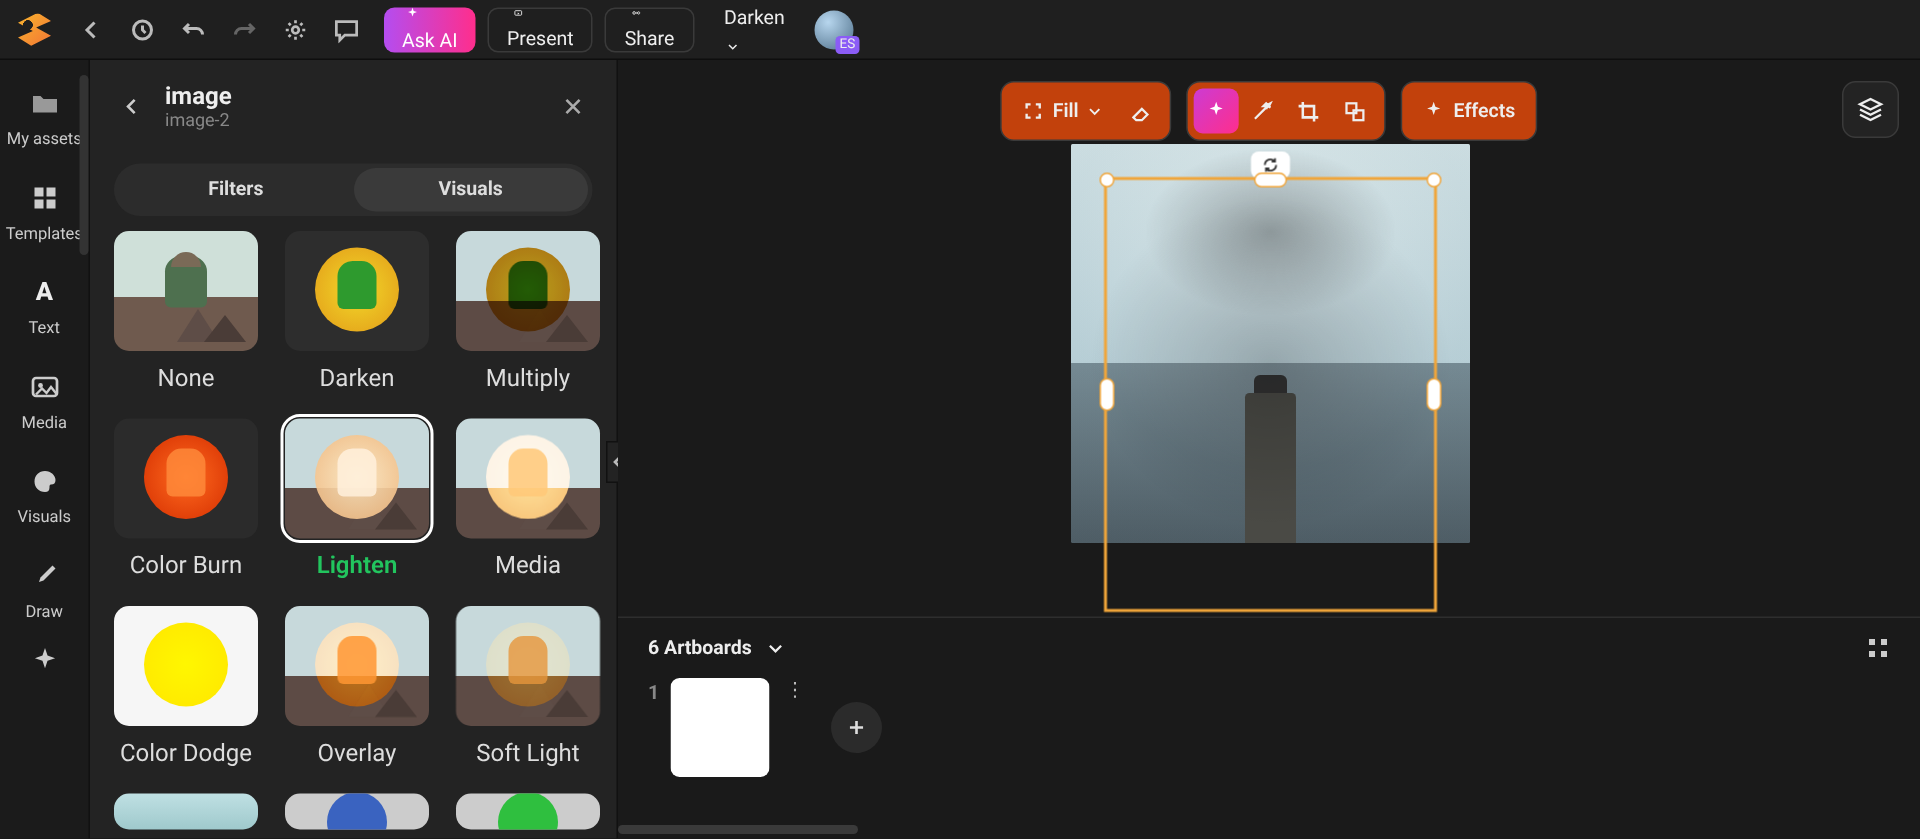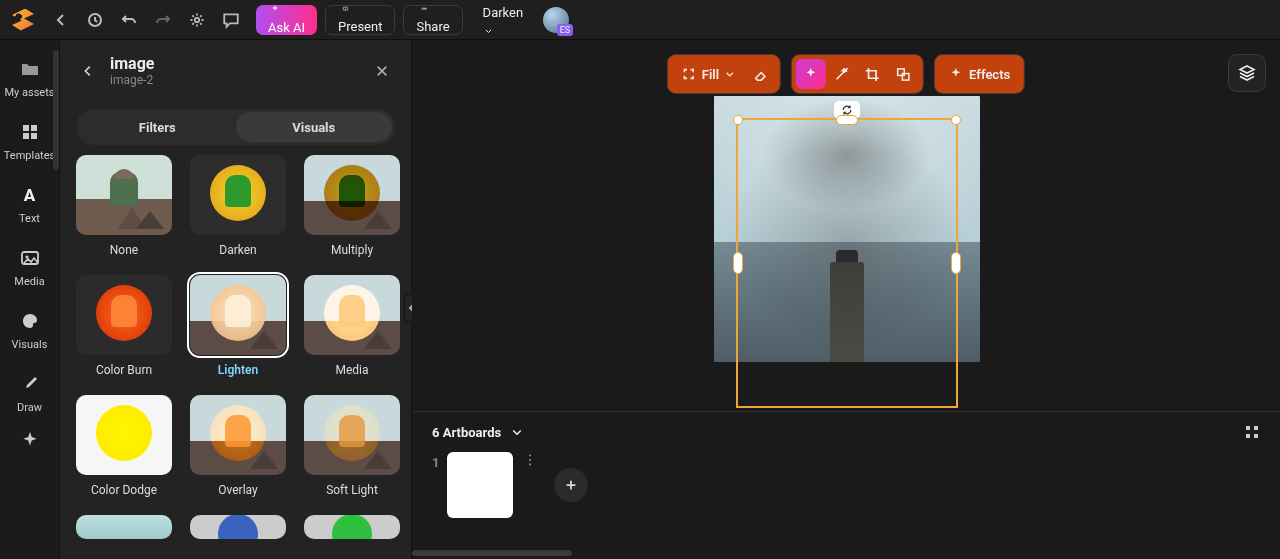--- a/index.html
+++ b/index.html
@@ -69,21 +69,21 @@
   }
   .tab { flex:1; text-align:center; font-weight:700; color:#ddd; height:100%; display:flex;align-items:center;justify-content:center; border-radius:15px; cursor:pointer;}
   .tab.active { background:#3a3a3a; }
   .blend-grid { padding:0 16px 16px; overflow:auto; }
   .blend-row { display:flex; gap:18px; margin-bottom:18px;}
   .blend-card { width:96px; display:flex; flex-direction:column; align-items:center; cursor:pointer;}
   .thumb { width:96px;height:80px;border-radius:10px;position:relative;overflow:hidden;
            background:linear-gradient(#c7d9db 58%, #5d4b45 58%);}
   .thumb.selected { outline:2px solid #fff; outline-offset:1px;}
   .disc { position:absolute; left:50%; top:48%; width:56px;height:56px;border-radius:50%; transform:translate(-50%,-50%);}
-  .blend-label { margin-top:8px; font-size:12px; color:#ddd; text-align:center;}
+  .blend-label { margin-top:8px; font-size:16px; color:#ddd; text-align:center;}
   .thumb .triangle { position:absolute; right:8px; bottom:6px; width:0;height:0;border-left:14px solid transparent;border-right:14px solid transparent;border-bottom:18px solid #4a3c37; transform:translateY(0);}
   .thumb .triangle2 { position:absolute; right:26px; bottom:6px; width:0;height:0;border-left:14px solid transparent;border-right:14px solid transparent;border-bottom:22px solid #5e4d47;}
   .collapse-handle { position:absolute; left:404px; top:294px; width:16px; height:28px; background:#232323; border-radius:0 6px 6px 0; border:1px solid #111; display:flex;align-items:center;justify-content:center;color:#bbb;font-size:11px;cursor:pointer;}
   
   .canvas-area { position:absolute; top:40px; left:412px; right:0; bottom:0; background:#1a1a1a; }
   .context-bar { position:absolute; top:14px; left:50%; transform:translateX(-50%); display:flex; gap:10px;}
   .ctx-group { display:flex; gap:0; background:#c2410c; border:1px solid #3a3a3a; border-radius:9px; padding:4px; align-items:flex-start;}
   .ctx-btn { height:30px; padding:0 10px; display:flex; align-items:center; gap:6px; color:#eee; font-weight:600; border-radius:6px; cursor:pointer;}
   .ctx-btn.ic { padding:0 8px; }
   .ctx-btn.magic { background:linear-gradient(135deg,#cc3bd3,#ff2e8c); }
@@ -321,21 +321,21 @@
         </div>
         <div class="blend-label">Color Burn</div>
       </div>
       <div class="blend-card">
         <div class="thumb selected">
             <div class="triangle2"></div>
             <div class="triangle"></div>
             <div class="disc" style="background:radial-gradient(circle,#ffe9c2,#f3b77a);opacity:.9"></div>
           <div style="position:absolute;left:50%;top:45%;transform:translate(-50%,-50%);width:26px;height:32px;background:rgba(255,240,220,.85);border-radius:10px 10px 4px 4px"></div>
         </div>
-        <div class="blend-label" style="color:#7dd3fc;font-weight:600">Lighten</div>
+        <div class="blend-label" style="color:#22c55e;font-weight:600">Lighten</div>
       </div>
       <div class="blend-card">
         <div class="thumb">
             <div class="triangle2"></div>
             <div class="triangle"></div>
             <div class="disc" style="background:radial-gradient(circle,#ffd97a,#f09f3a);mix-blend-mode:screen"></div>
           <div style="position:absolute;left:50%;top:45%;transform:translate(-50%,-50%);width:26px;height:32px;background:rgba(255,200,120,.85);border-radius:10px 10px 4px 4px"></div>
         </div>
         <div class="blend-label">Media</div>
       </div>

